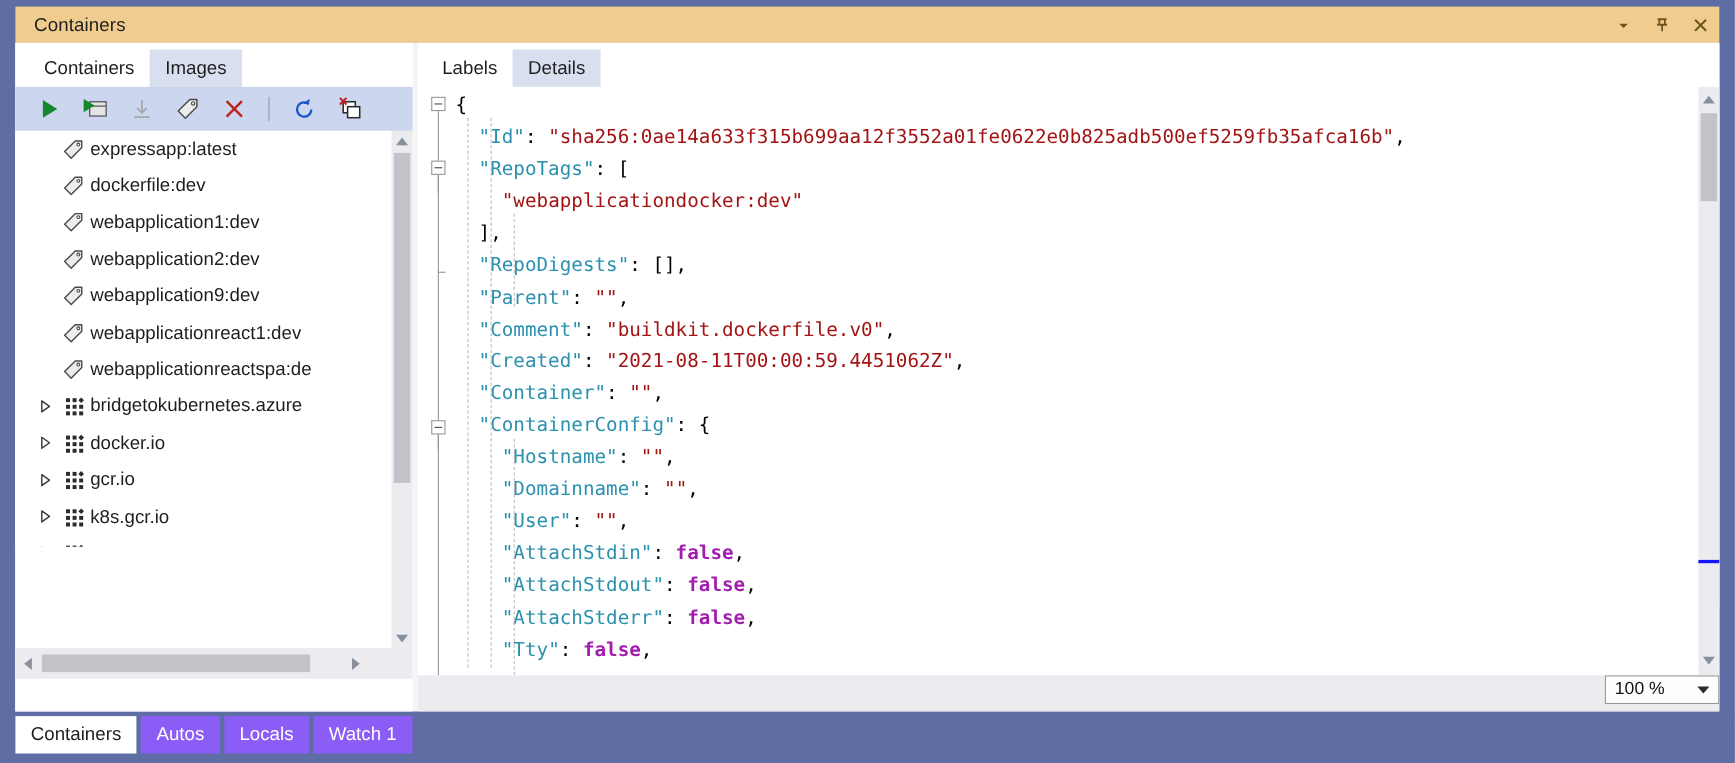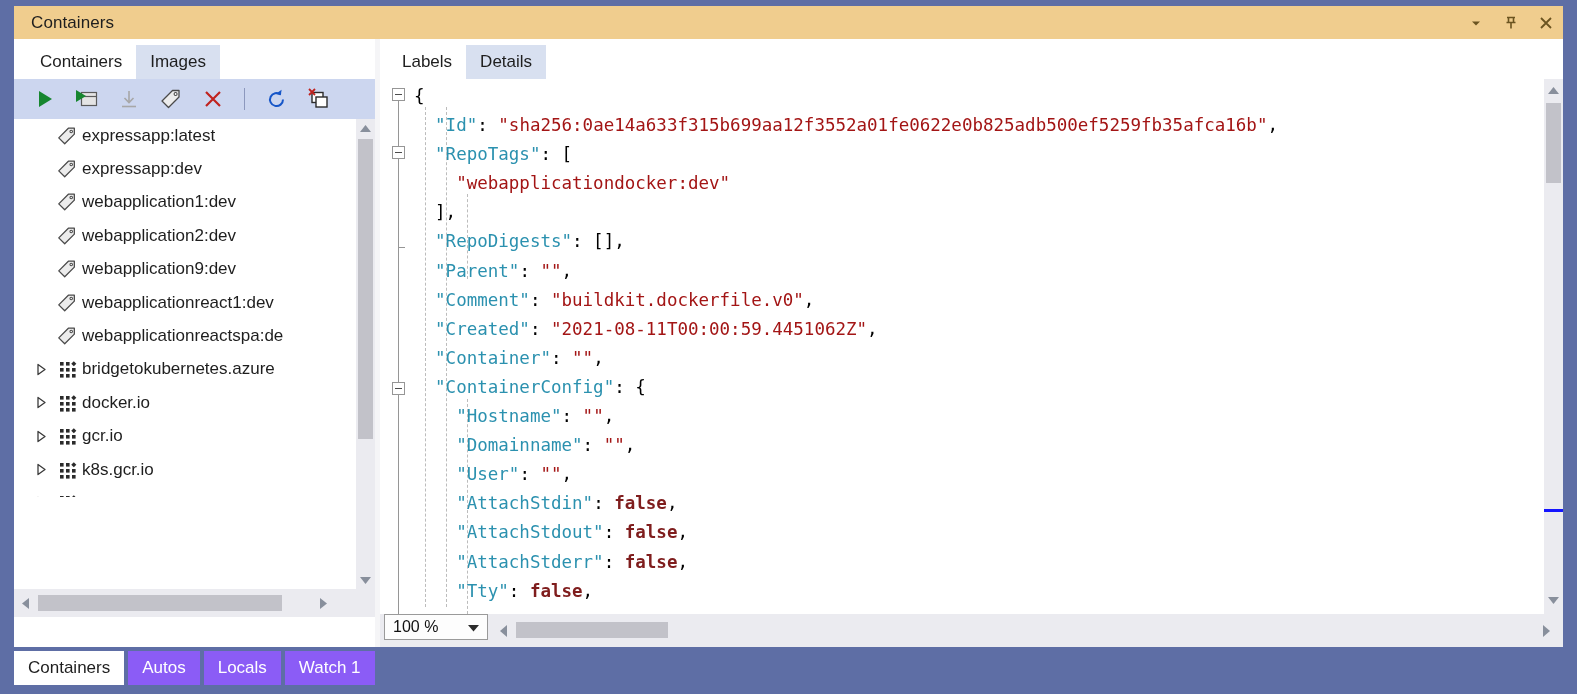--- a/index.html
+++ b/index.html
@@ -98,41 +98,41 @@
   }
   .gutter-fold{position:absolute;left:0;top:0;width:34px;height:535px;background:#ffffff;}
   .code{
     position:absolute;left:34px;top:0;right:0;bottom:0;
     font-family:"DejaVu Sans Mono","Liberation Mono",monospace;
     font-size:17.5px;line-height:29.1px;white-space:pre;
     padding-top:3px;box-sizing:border-box;
   }
   .k{color:#2b91af;}
   .s{color:#a31515;}
-  .b{color:#7f1d1d;font-weight:bold;}
+  .b{color:#a21caf;font-weight:bold;}
   .p{color:#000000;}
   .indent-guide{position:absolute;width:0;border-left:1px dashed #bcbcbc;}
   .fold{
     position:absolute;width:13px;height:13px;border:1px solid #969696;background:#fff;
     box-sizing:border-box;
   }
   .fold:after{
     content:"";position:absolute;left:2px;top:5px;width:7px;height:1px;background:#4d4d4d;
   }
   .foldline{position:absolute;width:1px;background:#969696;}
   .foldend{position:absolute;width:6px;height:1px;background:#969696;}
 
   .vsb-right{
     position:absolute;left:1164px;top:40px;width:19px;height:535px;background:#ebebf0;
   }
   .scroll-mark{position:absolute;left:0;width:19px;height:3px;background:#1414ff;}
 
   .editor-bottom{
     position:absolute;left:0;top:575px;width:1183px;height:33px;background:#ebebf0;
-    display:flex;align-items:flex-start;
+    display:flex;align-items:flex-end;flex-direction:column;
   }
   .zoombox{
     width:104px;height:26px;margin-left:4px;background:#fdfdfd;border:1px solid #9a9a9a;
     display:flex;align-items:center;box-sizing:border-box;font-size:16px;color:#111;
   }
   .zoombox .zval{margin-left:8px;}
   .zoombox .zcar{margin-left:auto;margin-right:7px;}
   .hsb-right{position:relative;flex:1;height:33px;background:#ebebf0;}
 
   
@@ -240,21 +240,21 @@
               <div class="label">expressapp:latest</div>
             </div>
             <div class="row">
               <div class="spacer"></div>
               <div class="ico">
                 <svg width="22" height="22" viewBox="0 0 24 24">
                   <path d="M13.5 3.5 H20 V10 L9.5 20.5 L3 14 Z" fill="#ececec" stroke="#4a4a4a" stroke-width="1.4" stroke-linejoin="round"></path>
                   <circle cx="16.6" cy="7" r="1.4" fill="#fff" stroke="#4a4a4a" stroke-width="1.1"></circle>
                 </svg>
               </div>
-              <div class="label">expressapp:dev</div>
+              <div class="label">dockerfile:dev</div>
             </div>
             <div class="row">
               <div class="spacer"></div>
               <div class="ico">
                 <svg width="22" height="22" viewBox="0 0 24 24">
                   <path d="M13.5 3.5 H20 V10 L9.5 20.5 L3 14 Z" fill="#ececec" stroke="#4a4a4a" stroke-width="1.4" stroke-linejoin="round"></path>
                   <circle cx="16.6" cy="7" r="1.4" fill="#fff" stroke="#4a4a4a" stroke-width="1.1"></circle>
                 </svg>
               </div>
               <div class="label">webapplication1:dev</div>

